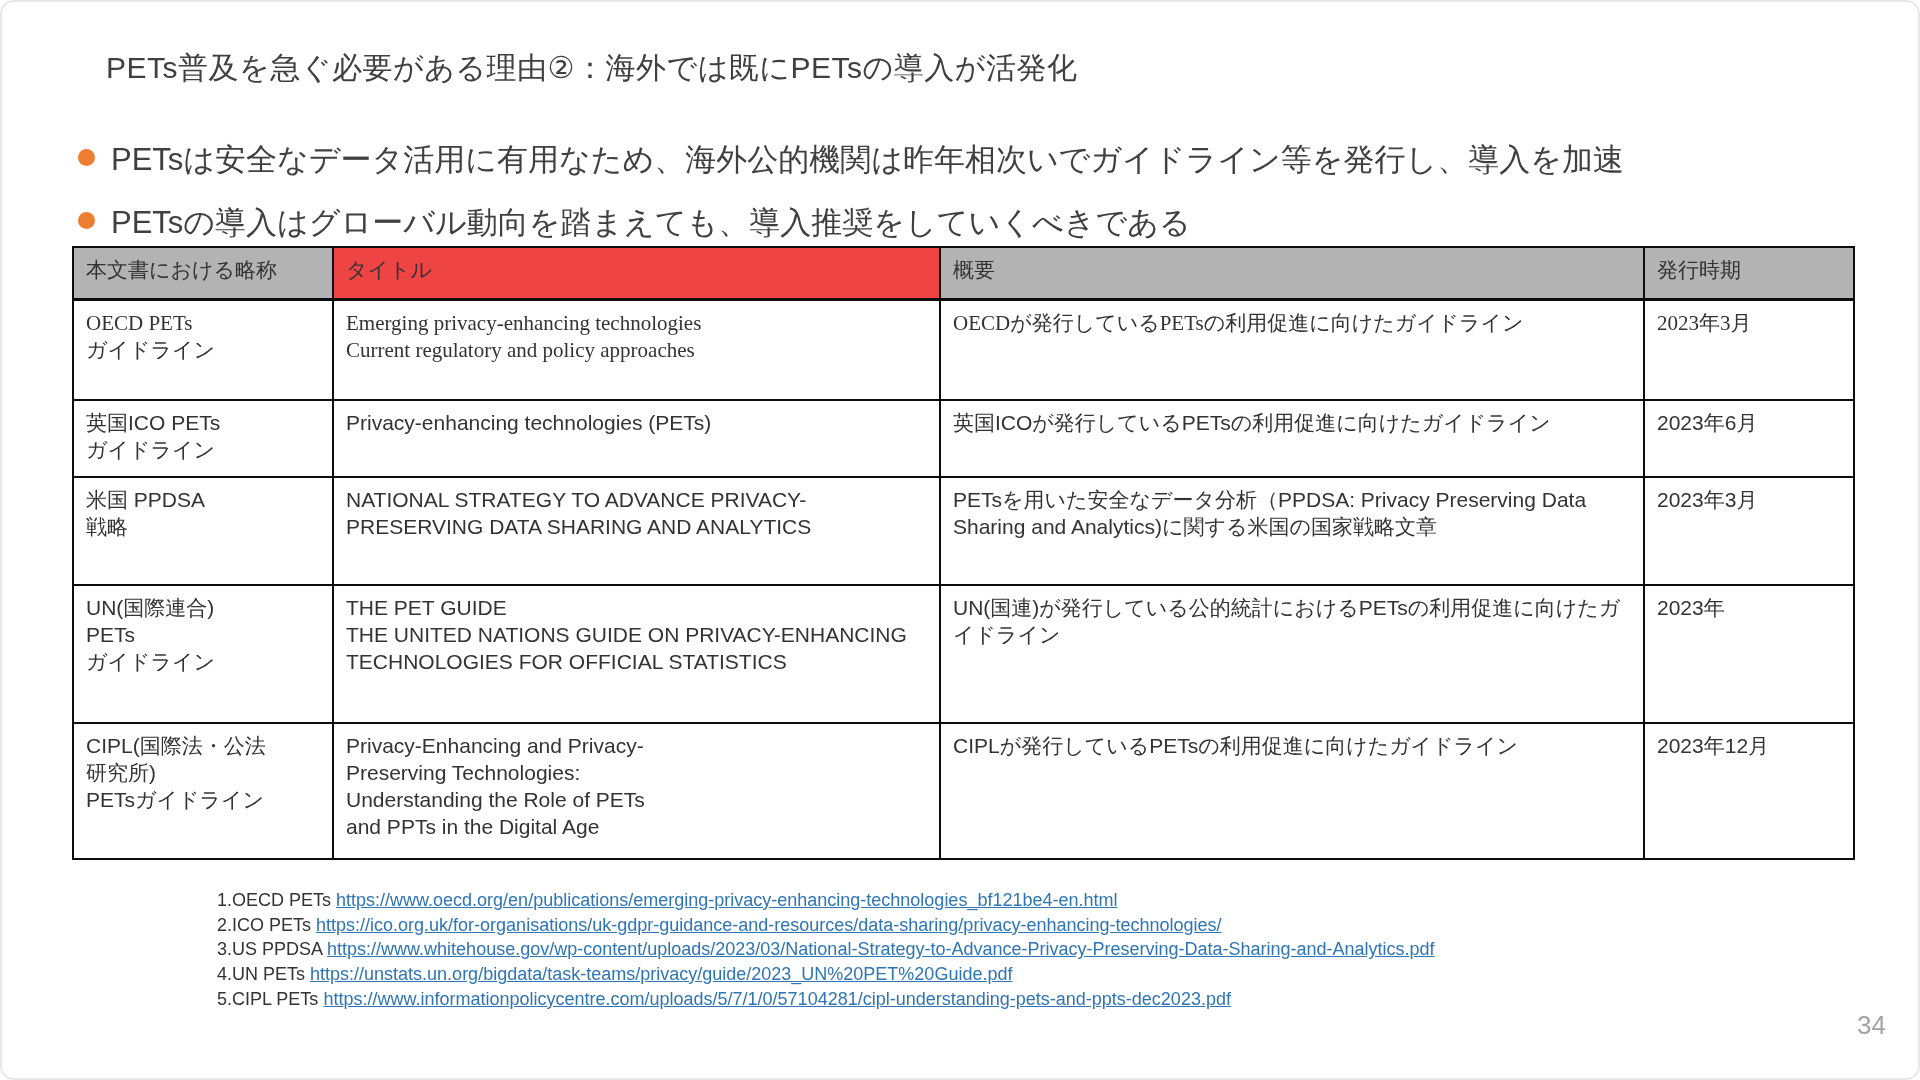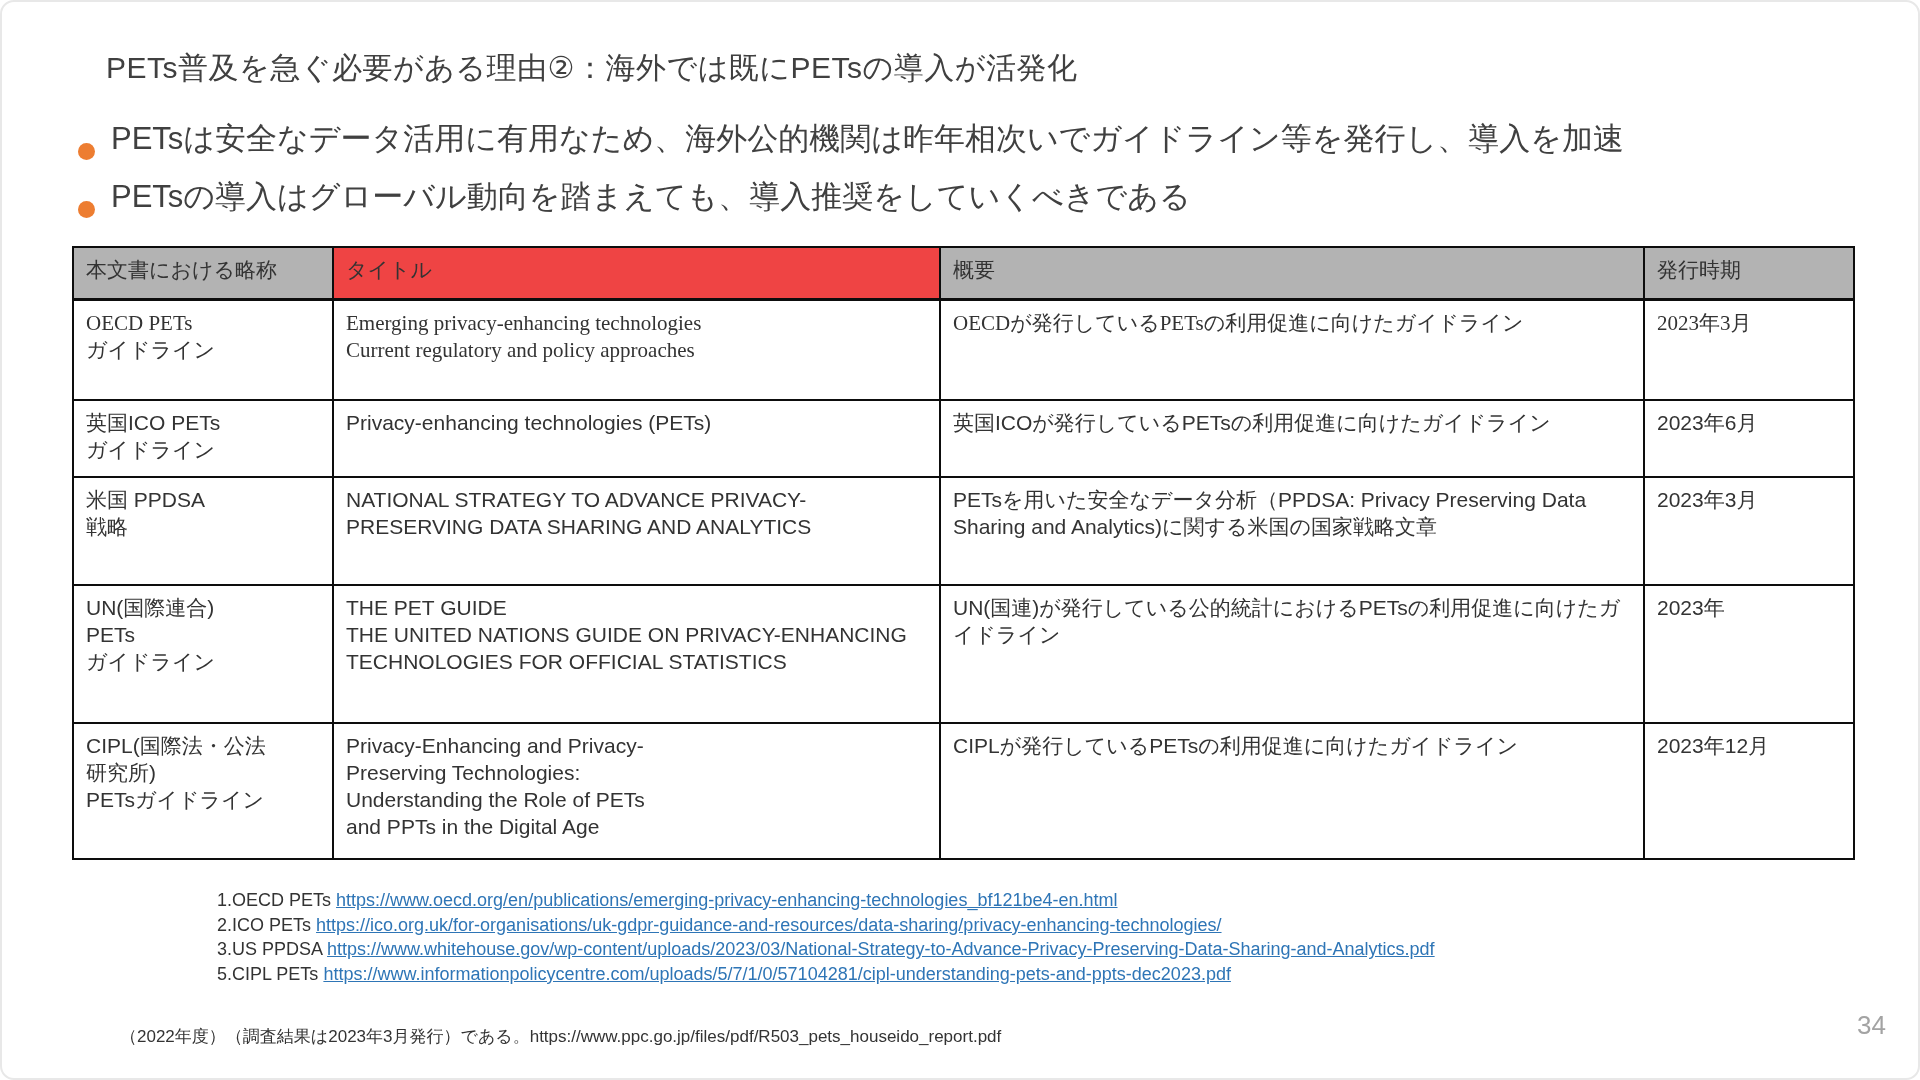--- a/index.html
+++ b/index.html
@@ -10,21 +10,21 @@
   }
   .slide{
     position:absolute;inset:0;background:#ffffff;
     border:2px solid #e8e8e8;border-radius:14px;box-sizing:border-box;
   }
   .title{
     position:absolute;left:104px;top:46px;
     font-size:30px;letter-spacing:.5px;color:#404040;white-space:nowrap;
   }
   .bullets{position:absolute;left:76px;top:116px;}
-  .bullet-line{display:flex;align-items:flex-end;margin-bottom:16px;}
+  .bullet-line{display:flex;align-items:flex-start;margin-bottom:16px;margin-top:21px;}
   .bullet-dot{
     width:17px;height:17px;border-radius:50%;
     margin:10px 16px 0 0;flex:0 0 auto;
   }
   .bullet-text{font-size:31px;color:#404040;white-space:nowrap;}
   table.docs{
     position:absolute;left:70px;top:244px;width:1781px;
     border-collapse:collapse;table-layout:fixed;
   }
   table.docs col.c1{width:260px;}
@@ -145,25 +145,27 @@
     </div>
 
     <div class="footnote-row">
       <span>2.ICO PETs </span><a href="#" style="color: rgb(46, 117, 182);">https://ico.org.uk/for-organisations/uk-gdpr-guidance-and-resources/data-sharing/privacy-enhancing-technologies/</a>
     </div>
 
     <div class="footnote-row">
       <span>3.US PPDSA </span><a href="#" style="color: rgb(46, 117, 182);">https://www.whitehouse.gov/wp-content/uploads/2023/03/National-Strategy-to-Advance-Privacy-Preserving-Data-Sharing-and-Analytics.pdf</a>
     </div>
 
+    <div class="footnote-row">
+      <span>4.UN PETs </span><a href="#" style="color: rgb(46, 117, 182);">https://unstats.un.org/bigdata/task-teams/privacy/guide/2023_UN%20PET%20Guide.pdf</a>
+    </div>
 
     <div class="footnote-row">
       <span>5.CIPL PETs </span><a href="#" style="color: rgb(46, 117, 182);">https://www.informationpolicycentre.com/uploads/5/7/1/0/57104281/cipl-understanding-pets-and-ppts-dec2023.pdf</a>
     </div>
   </div>
 
   <div class="note">
-    <div>（2022年度）（調査結果は2023年3月発行）である。https://www.ppc.go.jp/files/pdf/R503_pets_houseido_report.pdf</div>
   </div>
 
   <div class="page-number">34</div>
 
 </div>
 
 </body></html>

